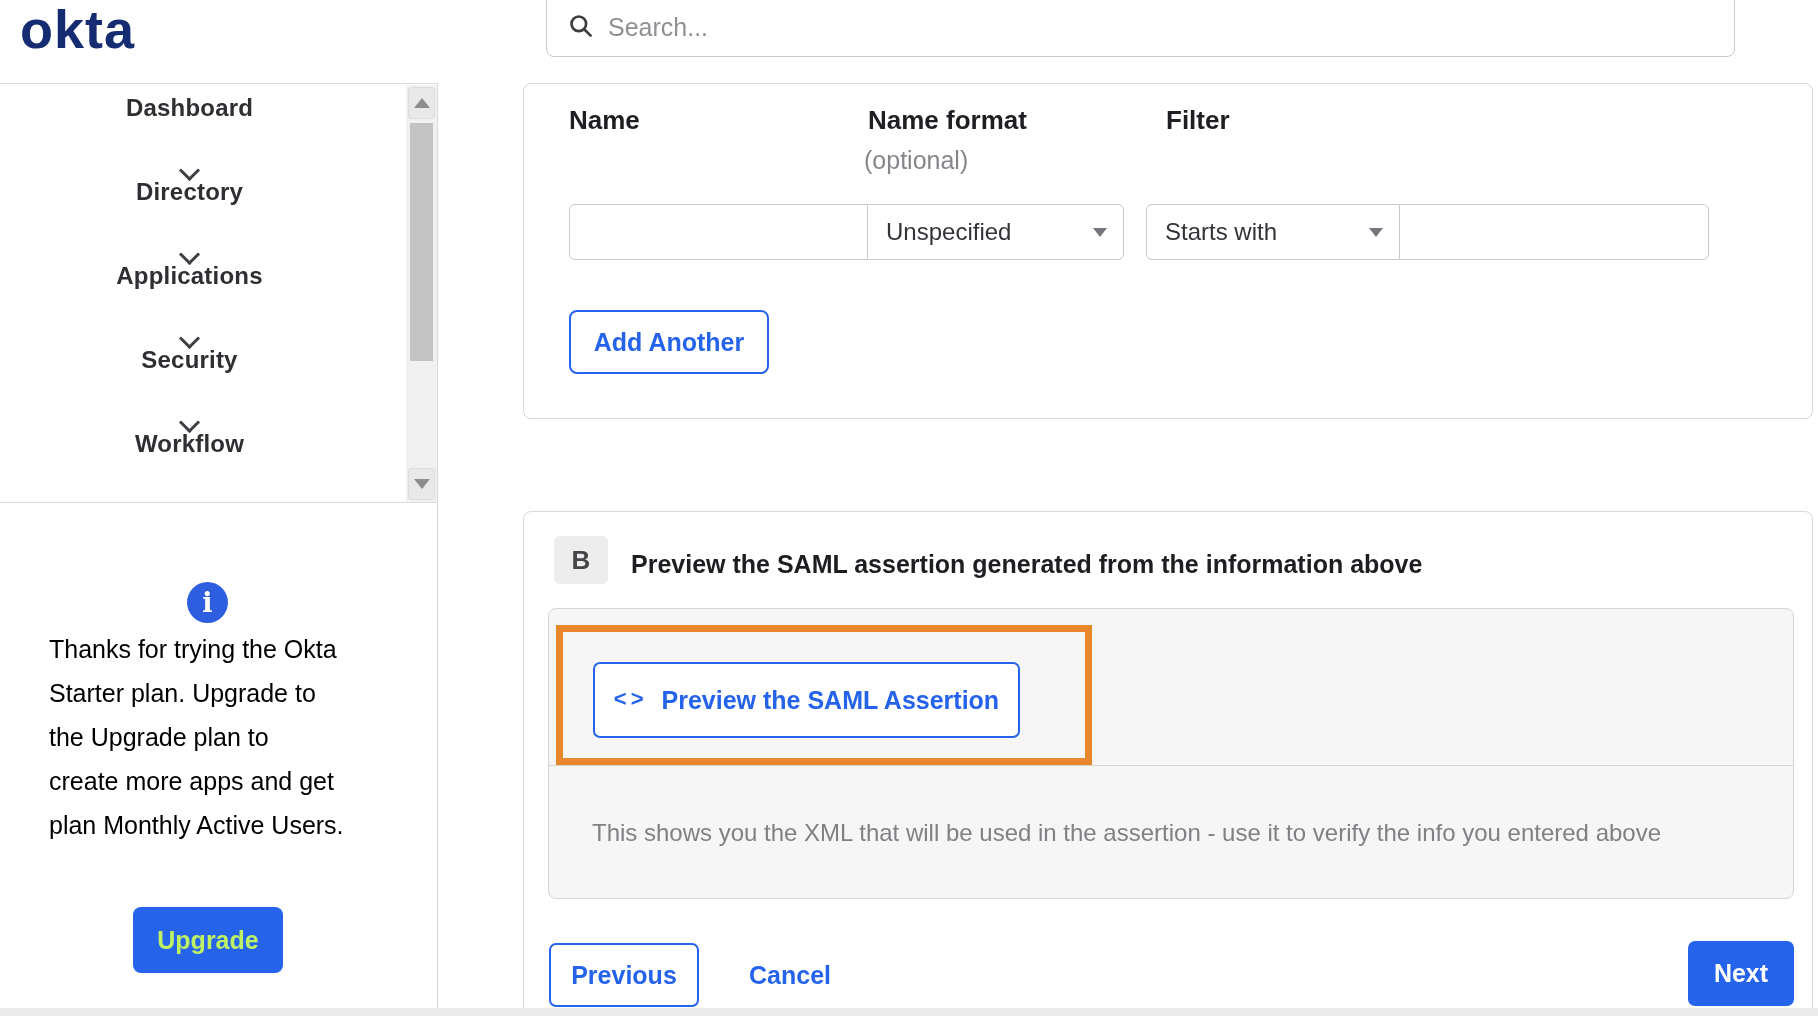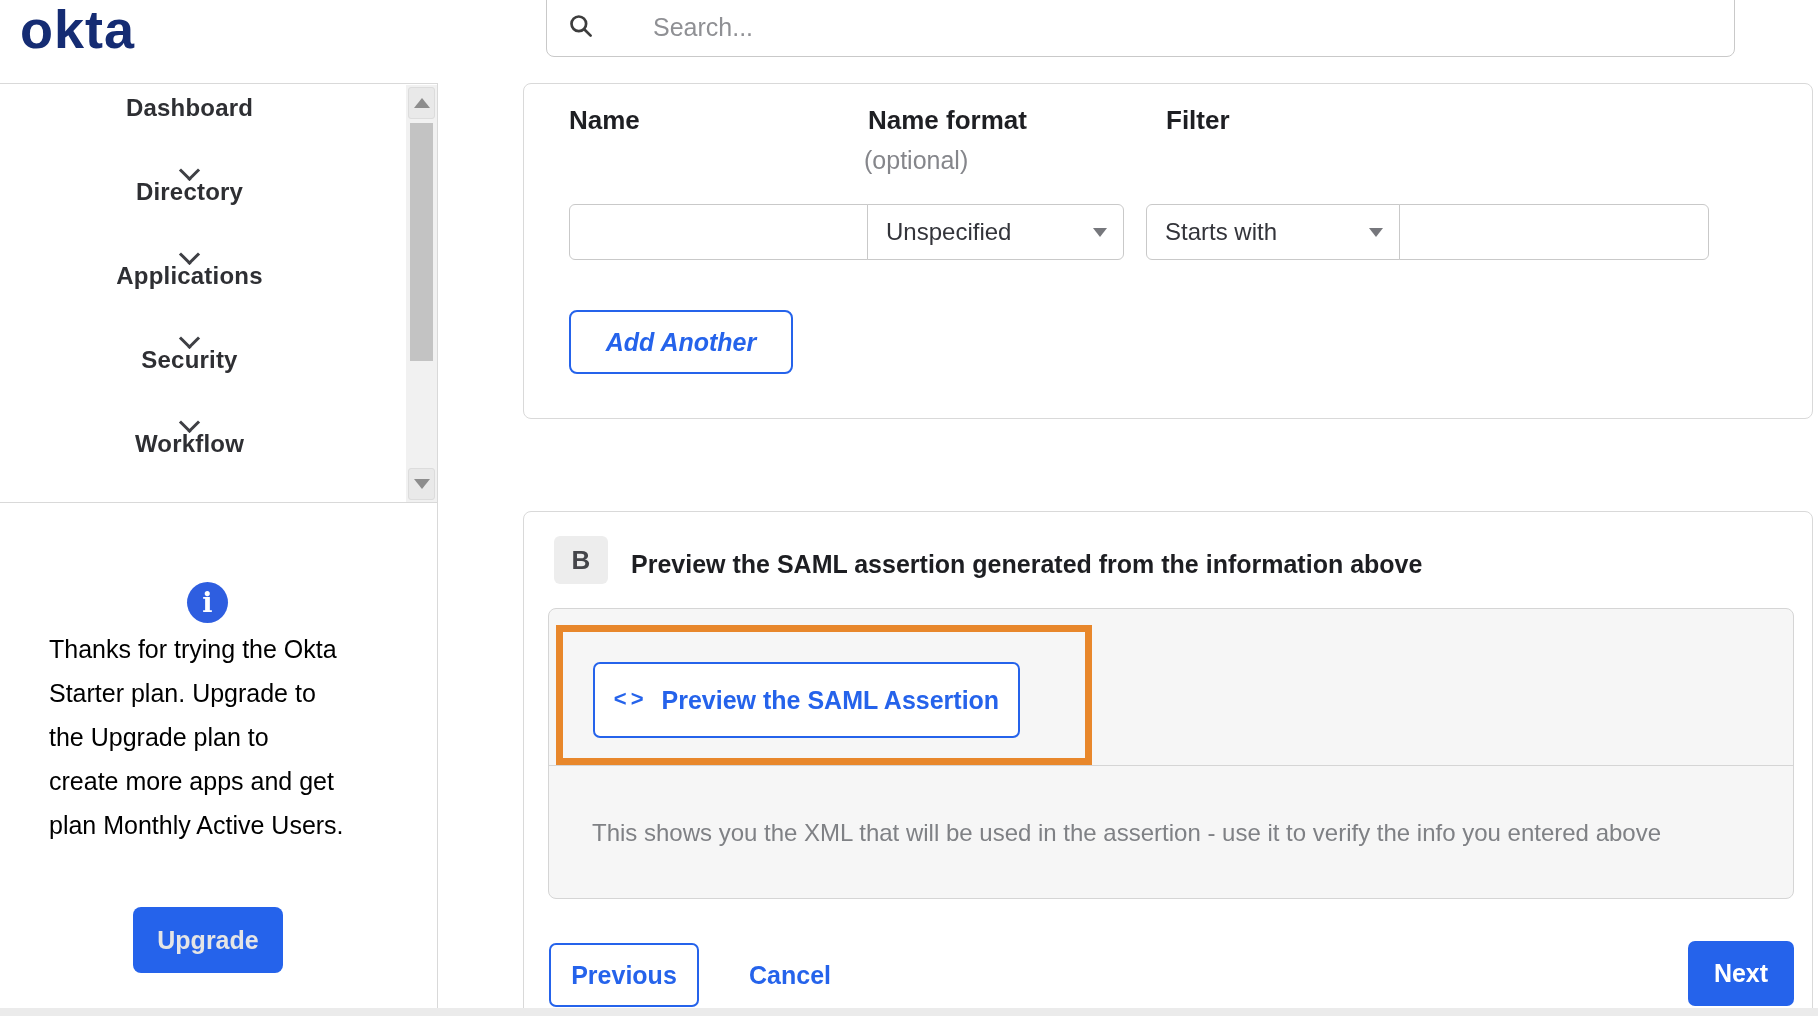--- a/index.html
+++ b/index.html
@@ -13,21 +13,21 @@
   .screen{position:relative;width:1818px;height:1016px;background:#fff;overflow:hidden;}
 
   
   .logo{position:absolute;left:20px;top:-2px;font-size:54px;line-height:62px;font-weight:700;
         letter-spacing:1px;color:var(--navy);}
   .search-box{position:absolute;left:546px;top:-14px;width:1189px;height:71px;background:#fff;
         border:1px solid #c9c9c9;border-radius:8px;display:flex;align-items:center;
         padding:12px 20px 0 20px;gap:14px;}
   .search-box svg{flex:0 0 auto;}
   .search-input{flex:1;border:none;outline:none;background:transparent;font-size:25px;color:#ec4899;
-        font-family:"Liberation Sans",sans-serif;margin-left:45px;}
+        font-family:"Liberation Sans",sans-serif;}
   .search-input::placeholder{color:#8f9094;}
 
   
   .sidebar{position:absolute;left:0;top:83px;width:438px;height:925px;background:#fff;
         border-top:1px solid #d9d9d9;border-right:1px solid #d9d9d9;}
   .menu{position:absolute;left:0;top:0;width:437px;height:419px;border-bottom:1px solid #d9d9d9;
         padding-top:10px;}
   .menu-item{height:84px;display:flex;align-items:center;justify-content:space-between;
         padding:0 76px 0 18px;cursor:pointer;flex-direction:column;}
   .menu-item .mi-label{font-size:24px;font-weight:700;color:#2e2f33;letter-spacing:.2px;}
@@ -44,39 +44,39 @@
         border-top:10px solid #8d8d8d;}
   .sb-thumb{position:absolute;left:4px;top:38px;width:23px;height:238px;background:#c3c3c3;}
 
   .upgrade-panel{position:absolute;left:0;top:419px;width:437px;height:506px;background:#fff;}
   .info-icon{position:absolute;left:187px;top:79px;width:41px;height:41px;border-radius:50%;
         background:#2e5ee0;color:#fff;display:flex;align-items:center;justify-content:center;
         font-size:27px;font-weight:700;font-family:"DejaVu Serif",serif;}
   .upgrade-text{position:absolute;left:49px;top:124px;font-size:25px;line-height:44px;color:#000000;}
   .upgrade-text span{display:block;}
   .upgrade-btn{position:absolute;left:133px;top:404px;width:150px;height:66px;background:var(--accent);
-        color:#e5e5e5;border:none;border-radius:8px;font-size:25px;font-weight:700;cursor:pointer;
+        color:#bef264;border:none;border-radius:8px;font-size:25px;font-weight:700;cursor:pointer;
         font-family:"Liberation Sans",sans-serif;}
 
   
   .panel{position:absolute;background:#fff;border:1px solid #d9d9d9;border-radius:8px;padding-left:44px;}
   .panel-a{left:523px;top:83px;width:1290px;height:336px;}
   .col-label{position:absolute;font-size:26px;font-weight:700;color:#1e1f23;}
   .col-sublabel{position:absolute;font-size:25px;font-weight:400;color:#85868b;}
   .text-input{position:absolute;top:120px;height:56px;border:1px solid #c9c9c9;background:#fff;
         font-size:24px;color:#222;padding:0 14px;outline:none;font-family:"Liberation Sans",sans-serif;}
   .select-box{position:absolute;top:120px;height:56px;border:1px solid #c9c9c9;background:#fff;
         display:flex;align-items:center;justify-content:space-between;padding:0 16px 0 18px;
         font-size:24px;color:#33343a;cursor:pointer;}
   .dd-tri{width:0;height:0;border-left:7px solid transparent;border-right:7px solid transparent;
         border-top:9px solid #76777c;}
   .btn-outline{background:#fff;border:2px solid var(--accent);border-radius:8px;color:var(--accent);
         font-size:25px;font-weight:700;cursor:pointer;display:flex;align-items:center;
         justify-content:center;font-family:"Liberation Sans",sans-serif;}
-  .add-another{position:absolute;left:45px;top:226px;width:224px;height:64px;font-style:italic;}
+  .add-another{position:absolute;left:45px;top:226px;width:200px;height:64px;}
 
   
   .panel-b{left:523px;top:511px;width:1290px;height:520px;border-radius:8px 8px 0 0;}
   .badge-b{position:absolute;left:30px;top:24px;width:54px;height:48px;background:#ededed;
         border-radius:6px;display:flex;align-items:center;justify-content:center;
         font-size:26px;font-weight:700;color:#45464a;}
   .section-title{position:absolute;left:107px;top:38px;font-size:25px;font-weight:700;color:#1d1e22;}
   .preview-box{position:absolute;left:24px;top:96px;width:1246px;height:291px;background:#f6f6f6;
         border:1px solid #d5d5d5;border-radius:8px;}
   .preview-top{position:relative;height:157px;border-bottom:1px solid #d5d5d5;}

